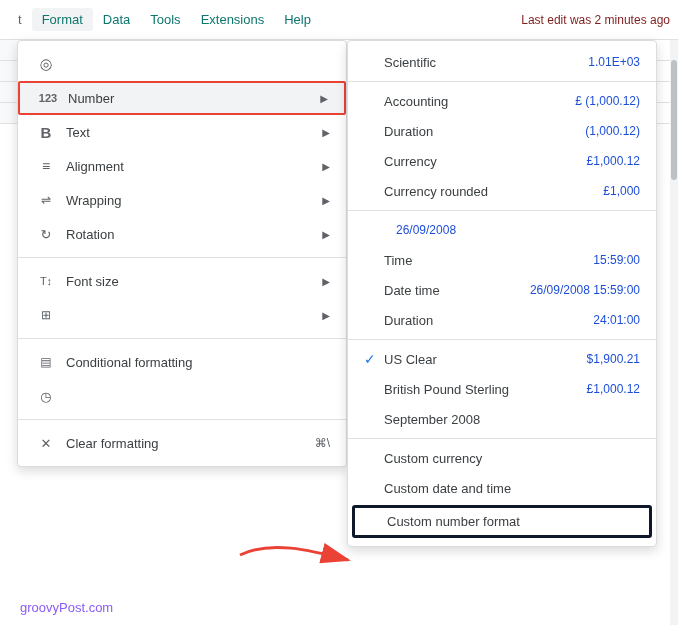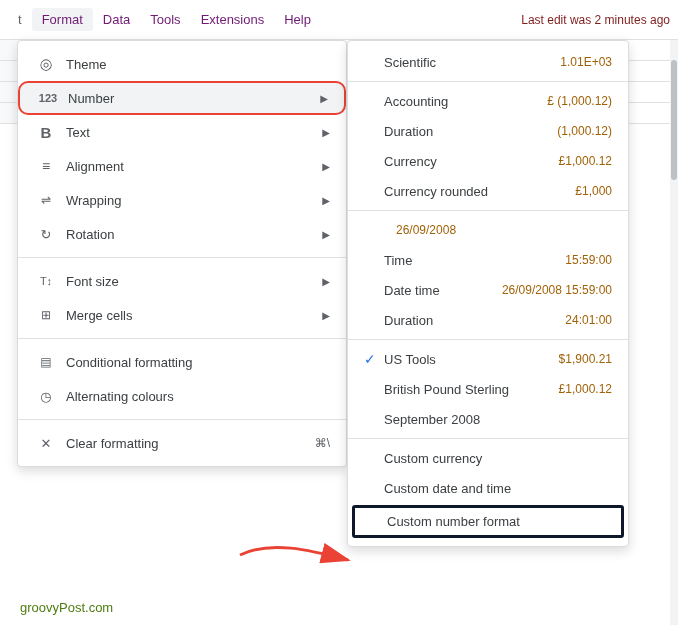--- a/index.html
+++ b/index.html
@@ -21,21 +21,21 @@
       align-items: center;
       padding: 0 8px;
       border-bottom: 1px solid #e0e0e0;
       position: relative;
       z-index: 10;
     }
     .menu-item {
       padding: 4px 10px;
       cursor: pointer;
       border-radius: 3px;
-      color: #701a75;
+      color: #0f766e;
       font-size: 13px;
     }
     .menu-item.format-active {
       background: #f1f3f4;
     }
     .last-edit {
       margin-left: auto;
       color: #7f1d1d;
       font-size: 12px;
     }
@@ -69,21 +69,21 @@
       display: flex;
       align-items: center;
       justify-content: center;
     }
 
     
     .watermark {
       position: absolute;
       bottom: 10px;
       left: 20px;
-      color: #4d7c0f;
+      color: #8b5cf6;
       font-size: 13px;
       z-index: 5;
     }
 
     
     .format-dropdown {
       position: absolute;
       top: 40px;
       left: 17px;
       width: 330px;
@@ -99,21 +99,21 @@
       align-items: center;
       padding: 6px 16px;
       cursor: pointer;
       color: #3c4043;
       font-size: 13px;
       min-height: 34px;
     }
     .dropdown-item.highlighted {
       background: #f1f3f4;
       border: 2px solid #ea4335;
-      border-radius: 10px;
+      border-radius: 2px;
     }
     .dropdown-item .item-icon {
       width: 24px;
       margin-right: 8px;
       flex-shrink: 0;
       color: #5f6368;
       font-size: 14px;
       display: flex;
       align-items: center;
       justify-content: center;
@@ -133,40 +133,40 @@
       height: 1px;
       background: #e0e0e0;
       margin: 6px 0;
     }
 
     
     .number-submenu {
       position: absolute;
       top: 40px;
       left: 347px;
-      width: 282px;
+      width: 310px;
       background: #fff;
       border: 1px solid #dadce0;
       border-radius: 4px;
       box-shadow: 0 4px 12px rgba(0,0,0,0.15);
       z-index: 101;
       padding: 6px 0;
     }
     .sub-item {
       display: flex;
       align-items: center;
       padding: 6px 16px;
       cursor: pointer;
       color: #3c4043;
       font-size: 13px;
       min-height: 30px;
     }
     .sub-item .sub-label { flex: 1; }
     .sub-item .sub-value {
-      color: #a16207;
+      color: #1d4ed8;
       font-size: 12px;
       margin-left: 12px;
       text-align: right;
     }
     .sub-item .check-mark {
       width: 20px;
       color: #1a73e8;
       font-size: 14px;
       flex-shrink: 0;
     }
@@ -258,21 +258,20 @@
   <div class="menu-item">Tools</div>
   <div class="menu-item">Extensions</div>
   <div class="menu-item">Help</div>
   <div class="last-edit">Last edit was 2 minutes ago</div>
 </div>
 
 <div class="format-dropdown">
 
   <div class="dropdown-item">
     <span class="item-icon" style="font-size:15px;">◎</span>
-    <span class="item-label">Theme</span>
   </div>
 
   <div class="dropdown-item highlighted" style="border:2px solid #ea4335;">
     <span class="item-icon" style="font-size:11px; font-weight:bold;">123</span>
     <span class="item-label">Number</span>
     <span class="item-arrow">▶</span>
   </div>
 
   <div class="dropdown-item">
     <span class="item-icon" style="font-weight:bold; font-size:15px;">B</span>
@@ -301,34 +300,32 @@
   <div class="dropdown-separator"></div>
 
   <div class="dropdown-item">
     <span class="item-icon" style="font-size:11px;">T↕</span>
     <span class="item-label">Font size</span>
     <span class="item-arrow">▶</span>
   </div>
 
   <div class="dropdown-item">
     <span class="item-icon" style="font-size:12px;">⊞</span>
-    <span class="item-label">Merge cells</span>
     <span class="item-arrow">▶</span>
   </div>
 
   <div class="dropdown-separator"></div>
 
   <div class="dropdown-item">
     <span class="item-icon" style="font-size:12px;">▤</span>
     <span class="item-label">Conditional formatting</span>
   </div>
 
   <div class="dropdown-item">
     <span class="item-icon" style="font-size:13px;">◷</span>
-    <span class="item-label">Alternating colours</span>
   </div>
 
   <div class="dropdown-separator"></div>
 
   <div class="dropdown-item">
     <span class="item-icon" style="font-size:13px;">✕</span>
     <span class="item-label">Clear formatting</span>
     <span class="item-shortcut">⌘\</span>
   </div>
 </div>
@@ -389,21 +386,21 @@
   <div class="sub-item">
     <span class="check-mark"></span>
     <span class="sub-label">Duration</span>
     <span class="sub-value">24:01:00</span>
   </div>
 
   <div class="sub-separator"></div>
 
   <div class="sub-item">
     <span class="check-mark" style="color:#1a73e8;">✓</span>
-    <span class="sub-label">US Tools</span>
+    <span class="sub-label">US Clear</span>
     <span class="sub-value">$1,900.21</span>
   </div>
 
   <div class="sub-item">
     <span class="check-mark"></span>
     <span class="sub-label">British Pound Sterling</span>
     <span class="sub-value">£1,000.12</span>
   </div>
 
   <div class="sub-item">

